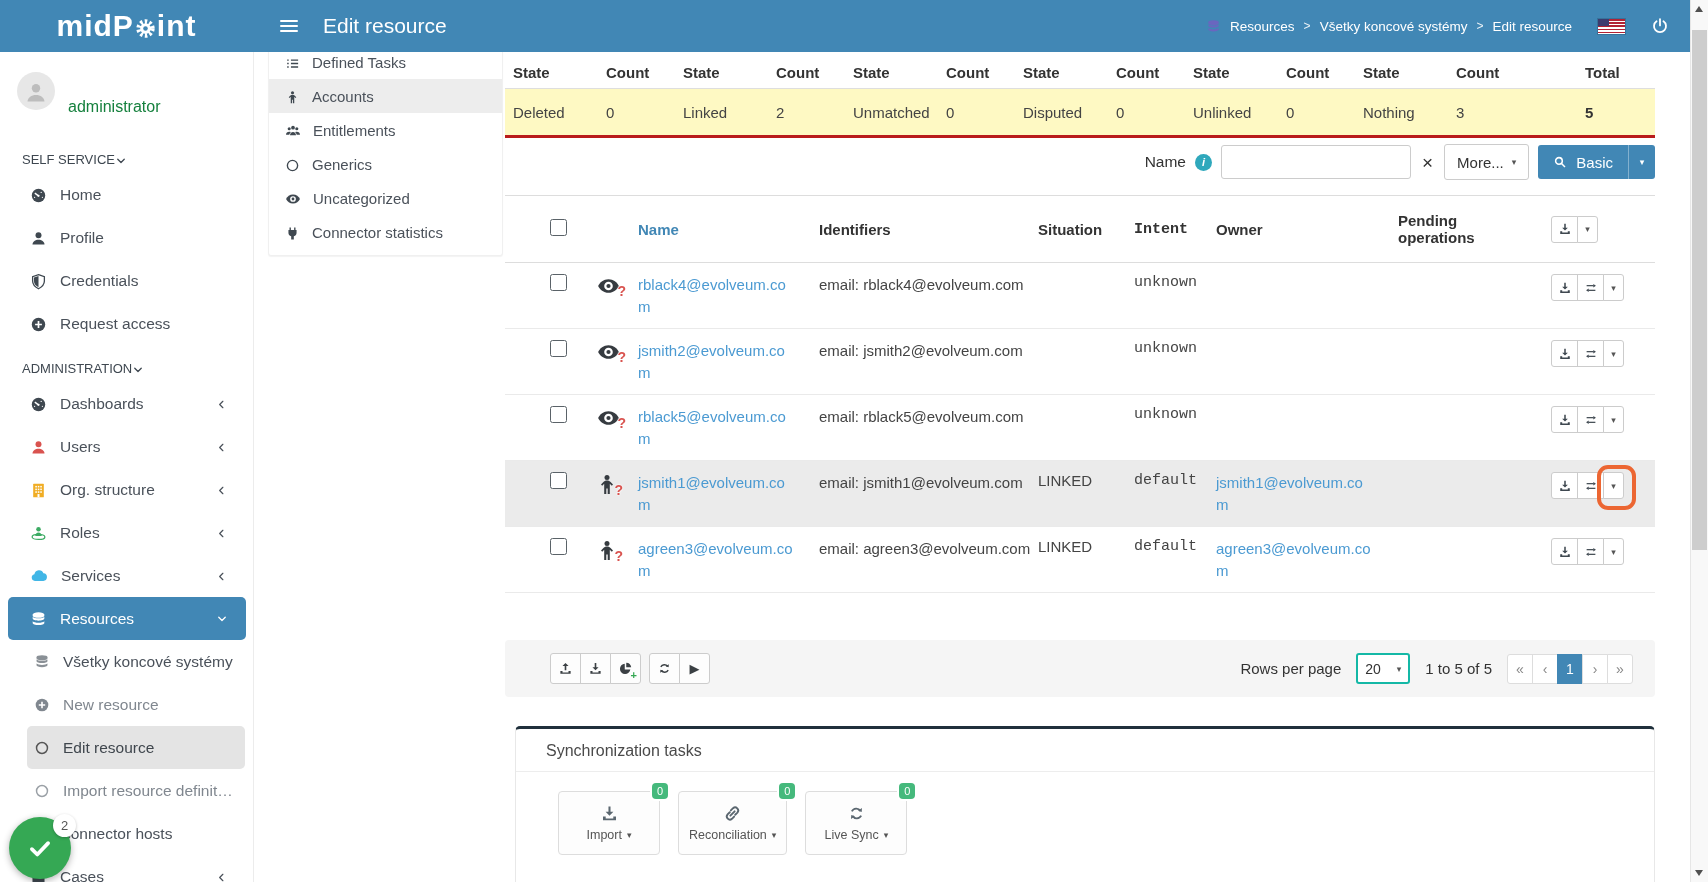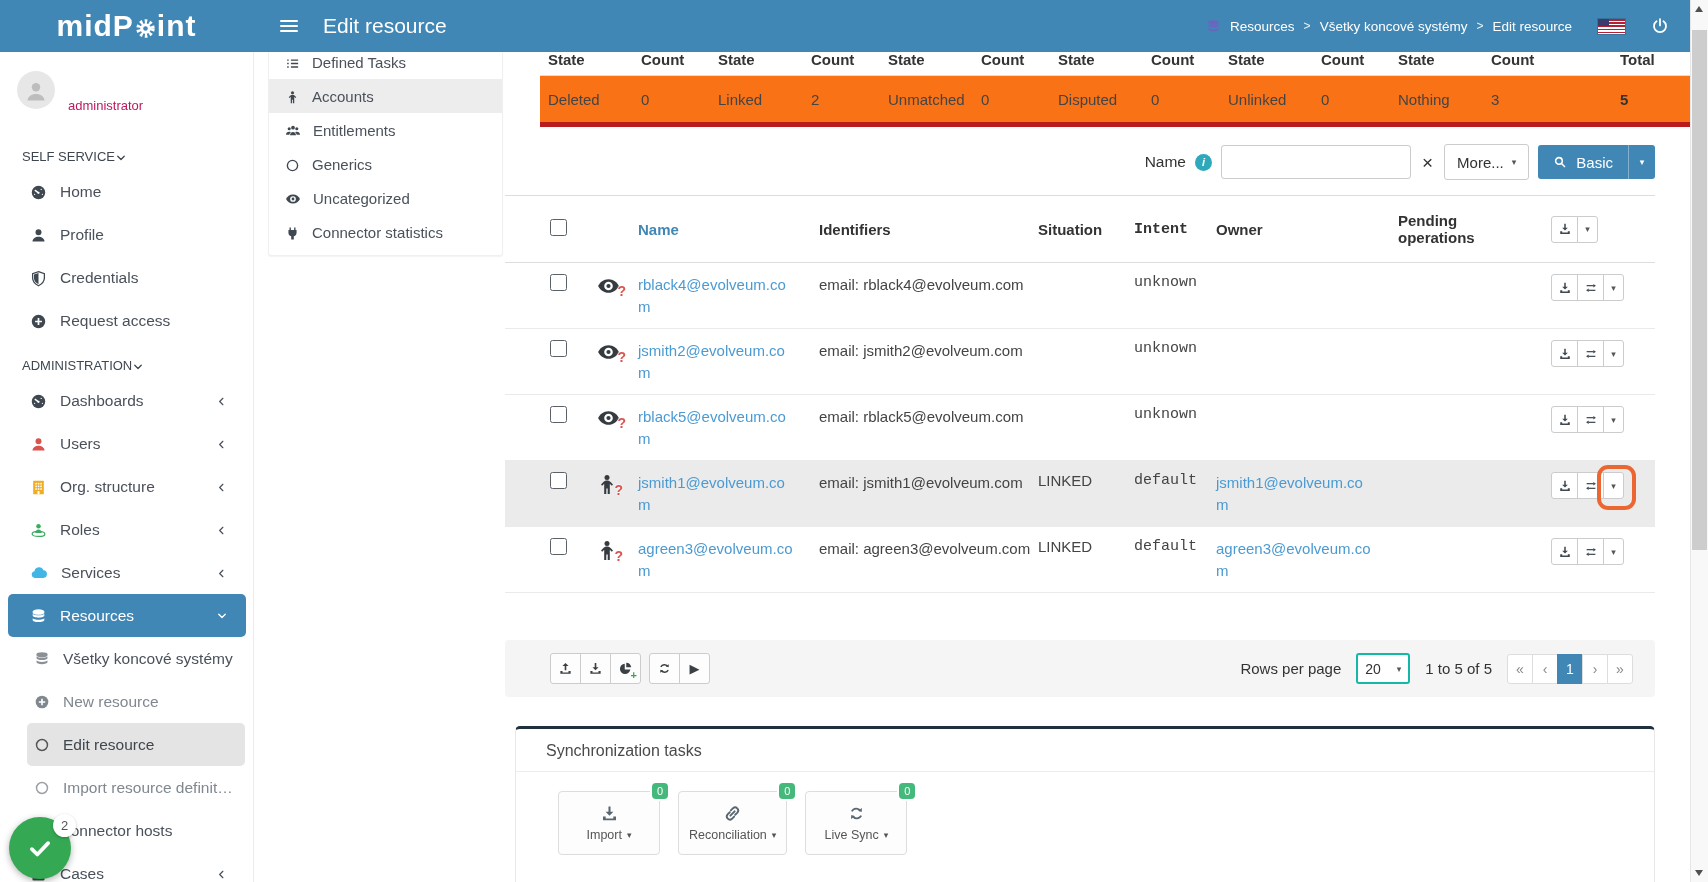--- a/index.html
+++ b/index.html
@@ -19,21 +19,21 @@
   .breadcrumb .sep{opacity:.9;font-size:12px;}
   .flag{width:27px;height:15px;position:relative;display:inline-block;background:repeating-linear-gradient(180deg,#b22234 0 1.6px,#fff 1.6px 3.2px);box-shadow:0 0 0 1px rgba(0,0,0,.15);cursor:pointer;}
   .flag .canton{position:absolute;left:0;top:0;width:11px;height:7px;background:#3c3b6e;}
   .pwr{color:#fff;cursor:pointer;display:flex;align-items:center;}
 
   
   .sidebar{position:absolute;left:0;top:52px;width:253px;height:830px;background:#fff;border-right:1px solid #ececec;z-index:5;}
   .userpanel{display:flex;align-items:center;gap:13px;padding:14px 10px 10px 17px;}
   .avatar{width:38px;height:38px;border-radius:50%;background:#e7e7e7;overflow:hidden;display:flex;justify-content:center;}
   .avatar svg{margin-top:9px;color:#bdbdbd;}
-  .username{color:#be185d;font-size:13px;cursor:pointer;margin-top:32px;}
+  .username{color:#15803d;font-size:16px;cursor:pointer;margin-top:32px;}
   .sec{padding:26px 0 6px 22px;font-size:13px;color:#3e4750;display:flex;align-items:center;cursor:pointer;}
   .sec.admin{padding-top:16px;}
   .sec .chv{color:#3e4750;}
   .sbi{height:43px;display:flex;align-items:center;gap:13px;padding-left:30px;font-size:15.5px;color:#4a515a;cursor:pointer;position:relative;}
   .sbi .ic{flex:0 0 auto;}
   .sbi .chvl{margin-left:auto;margin-right:26px;color:#4a515a;}
   .sbi.active-blue{background:#4187b5;color:#fff;border-radius:5px;margin:0 7px 0 8px;padding-left:22px;}
   .sbi.active-blue .chvd{margin-left:auto;margin-right:18px;color:#fff;}
   .sbi.sub{padding-left:34px;}
   .sbi.sub.active-gray{background:#e4e4e4;border-radius:5px;margin:0 8px 0 27px;padding-left:7px;color:#3f464d;}
@@ -45,23 +45,23 @@
   .fab{position:absolute;left:9px;top:765px;width:62px;height:62px;border-radius:50%;background:#35a854;display:flex;align-items:center;justify-content:center;color:#fff;box-shadow:0 2px 7px rgba(0,0,0,.3);cursor:pointer;z-index:20;}
   .fab .fbadge{position:absolute;top:-3px;right:-5px;width:23px;height:23px;border-radius:50%;background:#fff;color:#555;font-size:13px;display:flex;align-items:center;justify-content:center;box-shadow:0 1px 3px rgba(0,0,0,.25);}
 
   
   .objmenu{position:absolute;left:268px;top:40px;width:233px;background:#fff;border:1px solid #f0f0f0;box-shadow:0 1px 1px rgba(0,0,0,.05);border-radius:3px;padding:4px 0 6px;z-index:1;}
   .omi{height:34px;display:flex;align-items:center;gap:12px;padding-left:16px;font-size:15px;color:#4a515a;cursor:pointer;}
   .omi .ic{color:#3f4850;}
   .omi.active{background:#ededed;}
 
   
-  .stats{position:absolute;left:505px;top:23px;width:1150px;z-index:1;margin-left:35px;}
+  .stats{position:absolute;left:505px;top:36px;width:1150px;z-index:1;}
   .stats .hrow{display:flex;align-items:flex-end;height:45px;padding:0 0 7px 8px;font-weight:bold;font-size:15px;color:#333;}
-  .stats .vrow{display:flex;align-items:center;height:46px;padding-left:8px;background:#f97316;border-top:1px solid #dedede;border-bottom:5px solid #b91c1c;font-size:15px;color:#444;}
+  .stats .vrow{display:flex;align-items:center;height:46px;padding-left:8px;background:#fef9c3;border-top:1px solid #dedede;border-bottom:3px solid #b91c1c;font-size:15px;color:#444;}
   .st-s{width:93px;} .st-c{width:77px;} .st-t{margin-left:52px;}
   .stats .total{font-weight:bold;color:#333;}
 
   
   .searchrow{position:absolute;left:505px;top:142px;width:1150px;height:40px;display:flex;align-items:center;justify-content:flex-end;gap:9px;z-index:1;}
   .slabel{font-size:15.5px;color:#333;}
   .info{width:17px;height:17px;border-radius:50%;background:#2fa8bc;color:#fff;font-size:11px;font-style:italic;font-weight:bold;display:flex;align-items:center;justify-content:center;}
   .sinput{width:190px;height:34px;border:1px solid #ccc;border-radius:3px;padding:0 8px;font-size:14px;outline:none;box-sizing:border-box;}
   .xclear{background:none;border:none;font-size:19px;color:#333;cursor:pointer;padding:0 2px;line-height:1;}
   .morebtn{height:34px;border:1px solid #ccc;background:#fff;border-radius:3px;padding:0 12px;font-size:15px;color:#333;display:flex;align-items:center;gap:8px;cursor:pointer;}

